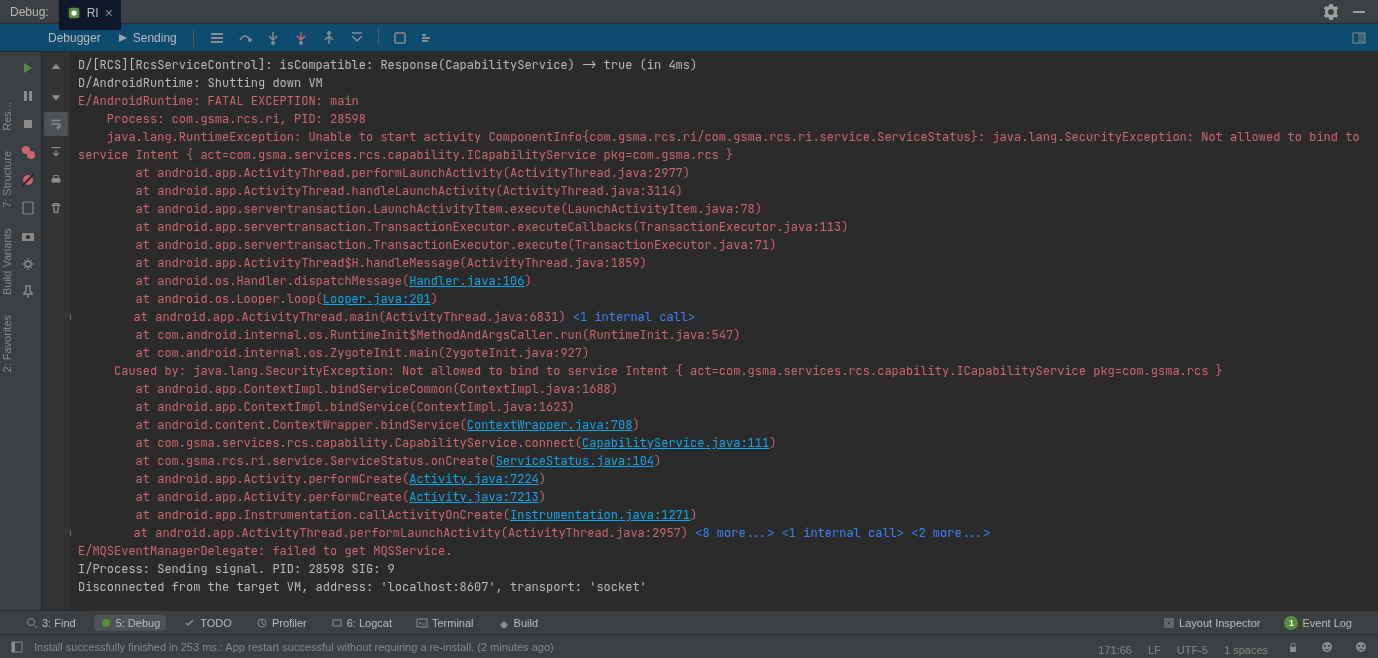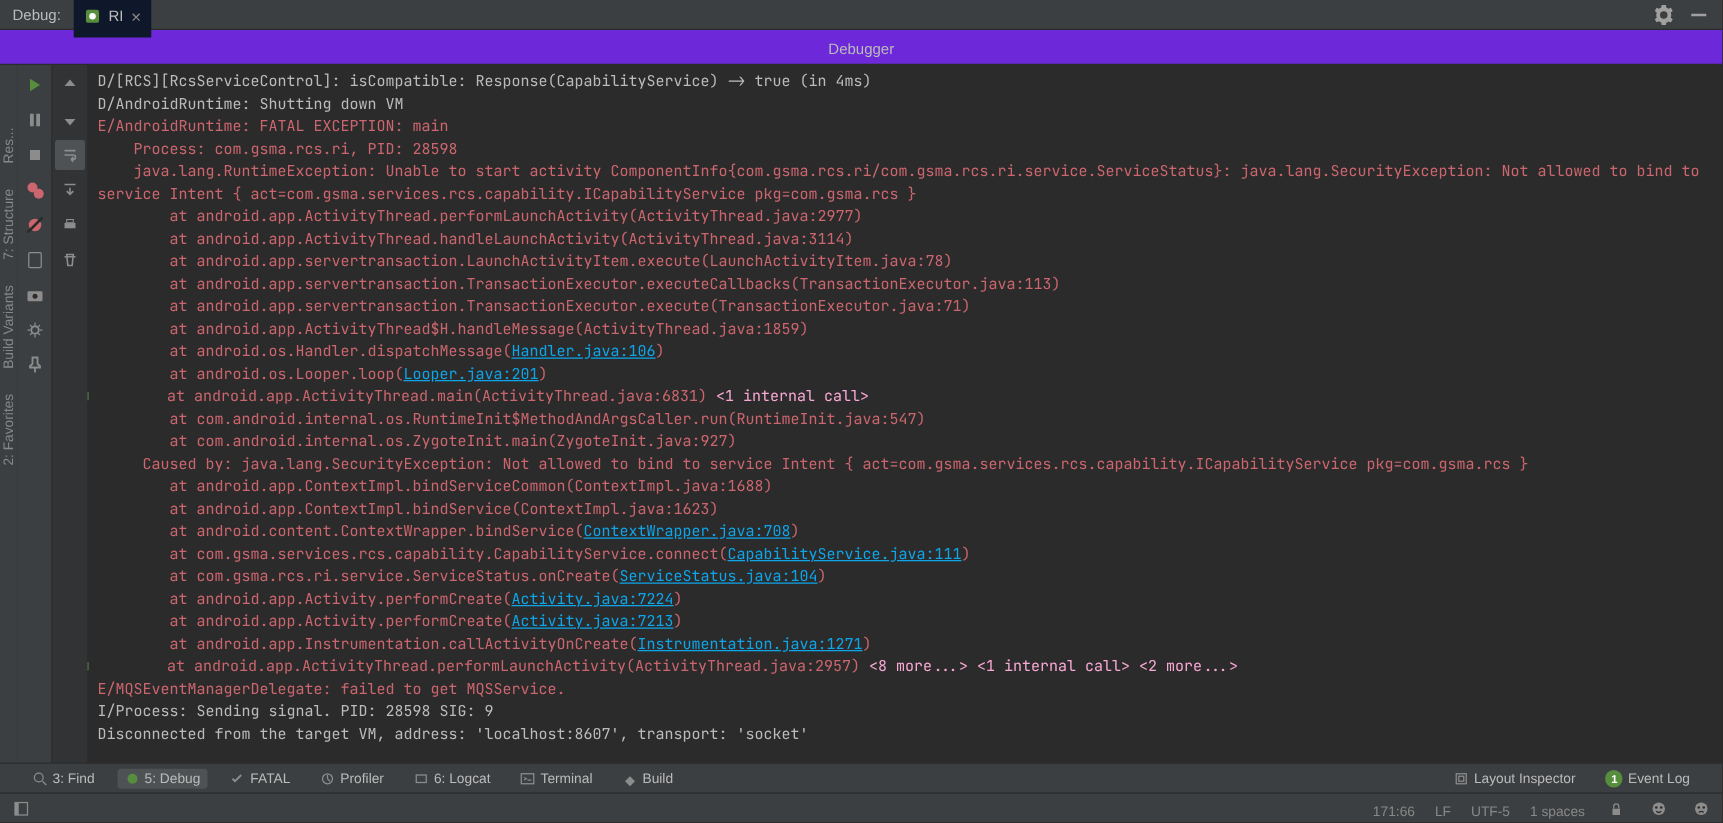--- a/index.html
+++ b/index.html
@@ -35,25 +35,24 @@
 }
 .tab-close { color: #888; cursor: pointer; font-size: 14px; }
 .spacer { flex: 1; }
 .top-icons { display: flex; gap: 10px; padding-right: 10px; align-items: center; }
 .icon-btn { width: 18px; height: 18px; display: flex; align-items: center; justify-content: center; cursor: pointer; color: #a0a0a0; }
 
 .subtoolbar {
   display: flex;
   align-items: center;
   height: 28px;
-  background: #6d28d9;
+  background: #0c4a6e;
   padding: 0 8px;
   gap: 8px;
   border-bottom: 1px solid #2b2b2b;
-  flex-direction: column;
 }
 .sub-item { color: #bbb; cursor: pointer; padding: 0 4px; display: flex; align-items: center; gap: 4px; }
 .sub-icons { display: flex; gap: 6px; }
 .sub-icon-btn { width: 22px; height: 22px; display: flex; align-items: center; justify-content: center; cursor: pointer; color: #8c8c8c; }
 
 .main {
   display: flex;
   height: calc(100% - 24px - 28px - 24px - 24px);
 }
 .left-gutter {
@@ -109,21 +108,21 @@
   font-size: 12px;
   line-height: 18px;
   padding: 4px 0 4px 8px;
   overflow-y: auto;
   white-space: pre-wrap;
 }
 .console .line { display: block; }
 .console .white { color: #bbb; }
 .console .red { color: #cc666e; }
 .console .link { color: #0ea5e9; text-decoration: underline; cursor: pointer; }
-.console .folded { color: #f9a8d4; }
+.console .folded { color: #3b82f6; }
 .fold-icon { display: inline-block; width: 12px; color: #6a9955; }
 
 .bottom-tools {
   display: flex;
   align-items: center;
   height: 24px;
   background: #3c3f41;
   padding: 0 20px;
   gap: 12px;
   border-top: 1px solid #2b2b2b;
@@ -375,21 +374,21 @@
   <span class="tool-item active">
       <svg viewBox="0 0 12 12" width="12" height="12">
         <circle cx="6" cy="6" r="4" fill="#568e3e"></circle>
       </svg>
       <span>5: Debug</span>
     </span>
   <span class="tool-item">
       <svg viewBox="0 0 12 12" width="12" height="12">
         <path d="M2 6l2 2 5-5" stroke="#8c8c8c" fill="none" stroke-width="1.5"></path>
       </svg>
-      <span>FATAL</span>
+      <span>TODO</span>
     </span>
   <span class="tool-item">
       <svg viewBox="0 0 12 12" width="12" height="12">
         <circle cx="6" cy="6" r="4" stroke="#8c8c8c" fill="none"></circle>
         <path d="M6 6V3M6 6l2 2" stroke="#8c8c8c"></path>
       </svg>
       <span>Profiler</span>
     </span>
   <span class="tool-item">
       <svg viewBox="0 0 12 12" width="12" height="12">
@@ -424,20 +423,21 @@
     </span>
 </div>
 
 <div class="status-bar">
   <span class="icon-btn">
       <svg viewBox="0 0 12 12" width="12" height="12">
         <rect x="1" y="1" width="10" height="10" stroke="#8c8c8c" fill="none"></rect>
         <rect x="1" y="1" width="3" height="10" fill="#8c8c8c"></rect>
       </svg>
     </span>
+  <span style="margin-left:8px">Install successfully finished in 253 ms.: App restart successful without requiring a re-install. (2 minutes ago)</span>
   <div class="spacer"></div>
   <div class="status-right">
     <span>171:66</span>
     <span>LF</span>
     <span>UTF-5</span>
     <span>1 spaces</span>
     <span class="icon-btn">
         <svg viewBox="0 0 12 12" width="12" height="12">
           <rect x="3" y="6" width="6" height="5" fill="#8c8c8c"></rect>
           <path d="M4 6V4a2 2 0 014 0v2" stroke="#8c8c8c" fill="none"></path>

